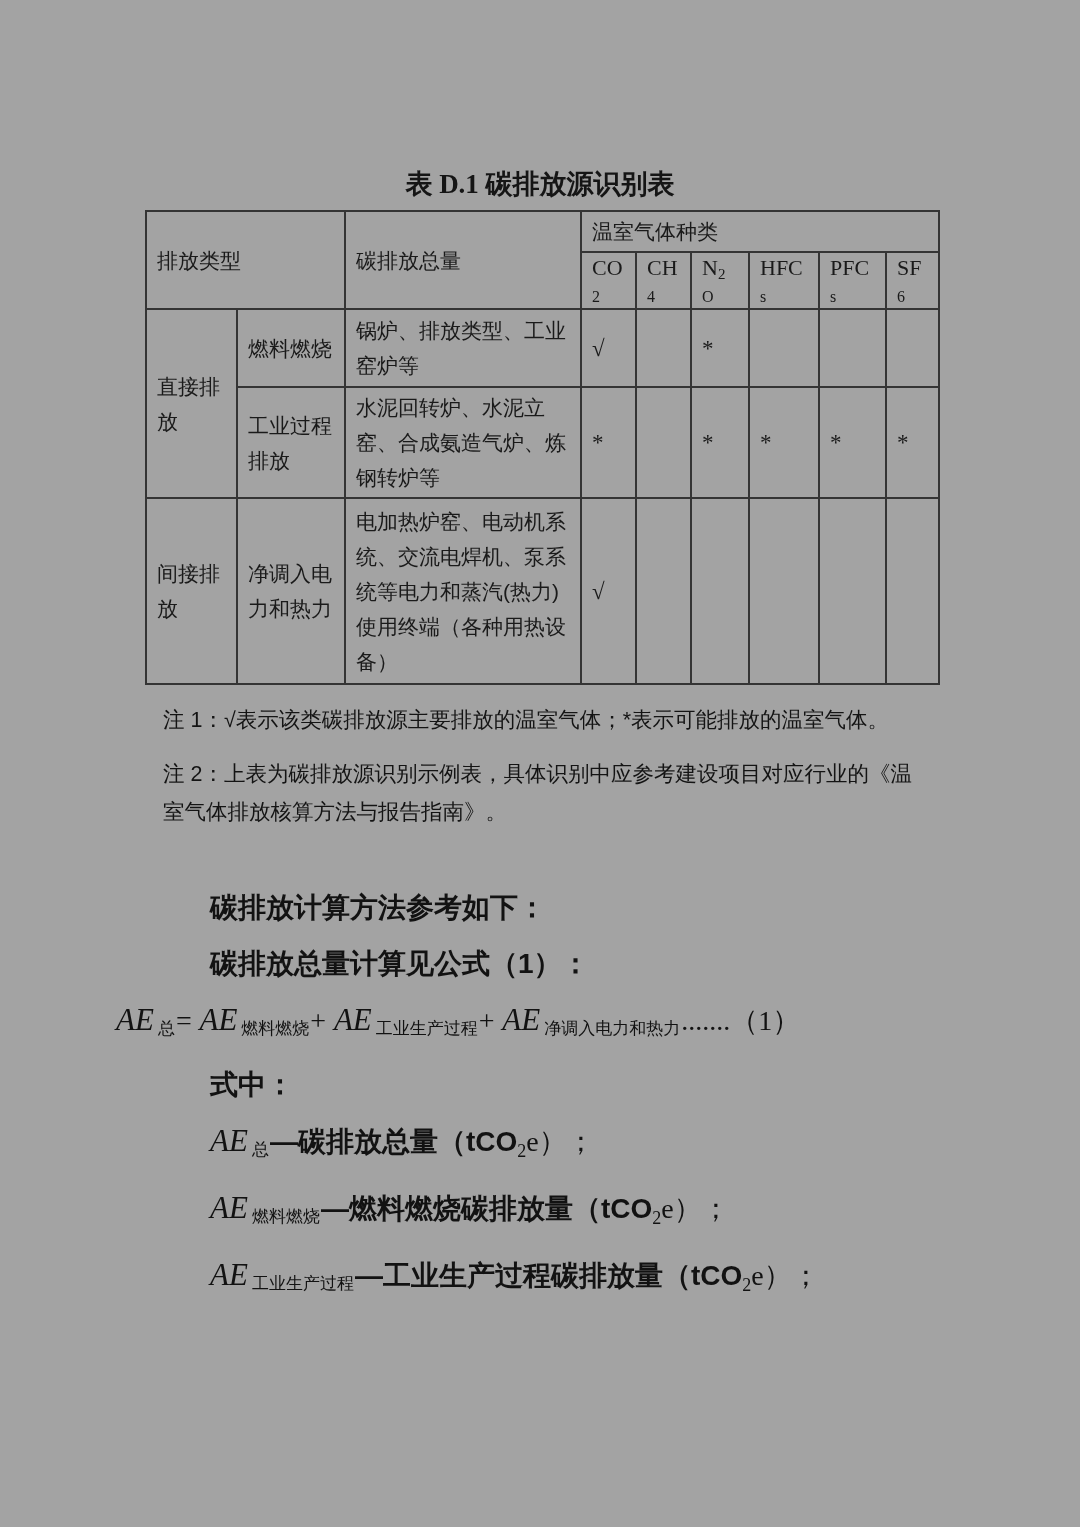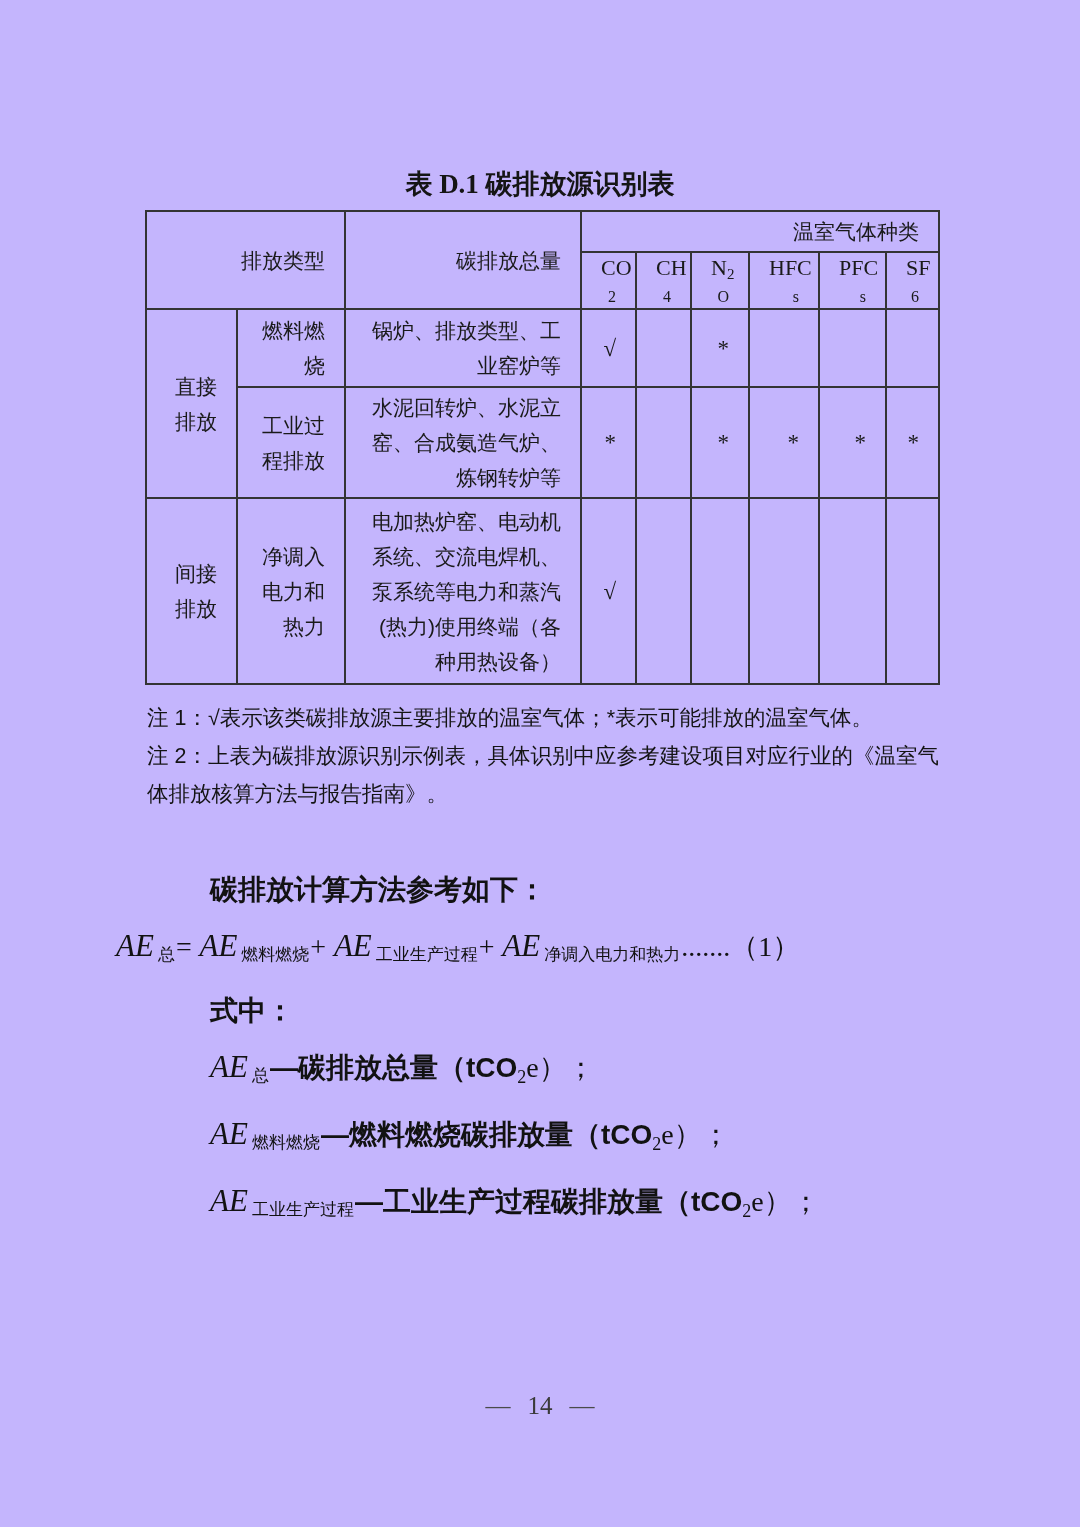--- a/index.html
+++ b/index.html
@@ -1,53 +1,53 @@
 <!DOCTYPE html>
 <html><head>
 <meta charset="utf-8">
 <style>
   * { margin:0; padding:0; box-sizing:border-box; }
   html,body { background:#ffffff; }
   .page {
     width:1080px; height:1527px; position:relative;
-    background:#c4b5fd; color:#1b1b1b; overflow:hidden;
+    background:#a3a3a3; color:#1b1b1b; overflow:hidden;
     font-family:"Liberation Sans","DejaVu Sans",sans-serif;
   }
   .title {
     padding-top:166px; text-align:center;
     font-size:27px; font-weight:700; line-height:36px;
     font-family:"Liberation Serif","DejaVu Serif",serif;
     color:#151515;
   }
   table.main {
     border-collapse:collapse; table-layout:fixed;
     margin:8px 0 0 145px; width:793px;
     font-size:21px; color:#1a1a1a;
   }
   table.main td {
-    border:2px solid #343434; text-align:right; vertical-align:middle;
-    line-height:35px; padding:2px 19px; font-weight:500;
+    border:2px solid #343434; text-align:left; vertical-align:middle;
+    line-height:35px; padding:2px 10px; font-weight:500;
   }
   tr.hr1 { height:40px; }
   tr.hr2 { height:52px; }
   tr.r1 { height:78px; }
   tr.r2 { height:104px; }
   tr.r3 { height:186px; }
   .gas-group { font-weight:600; }
   .hcell { font-weight:600;margin-left:36px; }
   .gas-main { font-family:"Liberation Serif","DejaVu Serif",serif; font-size:22px; line-height:26px; font-weight:500; }
   .gas-main .msub { font-size:15px; vertical-align:-4px; }
   .gas-sub { font-family:"Liberation Serif","DejaVu Serif",serif; font-size:16px; line-height:19px; font-weight:500; }
   .mark { font-family:"Liberation Serif","DejaVu Serif",serif; font-size:23px; font-weight:500; }
   .facility { line-height:37px; }
   .notes {
     margin:14px 0 0 147px; width:798px;
     font-size:21.5px; line-height:38px; font-weight:500; color:#141414;
   }
-  .notes p { margin:0; }
+  .notes p { margin:16px; }
   .body-block { margin-top:58px; }
   .para {
     margin-left:210px; margin-bottom:19px;
     font-size:28px; line-height:37px; font-weight:600; color:#121212;
   }
   .para.formula-line { margin-left:116px; font-weight:600; }
   .para.wrap-line { margin-left:165px; }
   .ae {
     font-family:"Liberation Serif","DejaVu Serif",serif;
     font-style:italic; font-weight:400; font-size:31px;
@@ -163,20 +163,21 @@
     </tbody>
   </table>
 
   <div class="notes">
     <p>注 1：√表示该类碳排放源主要排放的温室气体；*表示可能排放的温室气体。</p>
     <p>注 2：上表为碳排放源识别示例表，具体识别中应参考建设项目对应行业的《温室气体排放核算方法与报告指南》。</p>
   </div>
 
   <div class="body-block">
     <p class="para">碳排放计算方法参考如下：</p>
+    <p class="para">碳排放总量计算见公式（1）：</p>
 
     <p class="para formula-line">
       <span class="ae">AE</span><span class="ae-sub">总</span><span class="op">=</span>
       <span class="ae">AE</span><span class="ae-sub">燃料燃烧</span><span class="op">+</span>
       <span class="ae">AE</span><span class="ae-sub">工业生产过程</span><span class="op">+</span>
       <span class="ae">AE</span><span class="ae-sub">净调入电力和热力</span><span class="dots">.......</span><span class="eqno">（1）</span>
     </p>
 
     <p class="para">式中：</p>
 
@@ -184,17 +185,14 @@
       <span class="ae">AE</span><span class="ae-sub">总</span><span class="def-text">—碳排放总量（tCO</span><span class="unit-sub">2</span><span class="unit">e）；</span>
     </p>
     <p class="para">
       <span class="ae">AE</span><span class="ae-sub">燃料燃烧</span><span class="def-text">—燃料燃烧碳排放量（tCO</span><span class="unit-sub">2</span><span class="unit">e）；</span>
     </p>
     <p class="para">
       <span class="ae">AE</span><span class="ae-sub">工业生产过程</span><span class="def-text">—工业生产过程碳排放量（tCO</span><span class="unit-sub">2</span><span class="unit">e）；</span>
     </p>
   </div>
 
-  <div class="footer">
-    <span class="dash">—</span><span>14</span><span class="dash">—</span>
-  </div>
 
 </div>
 
 </body></html>

